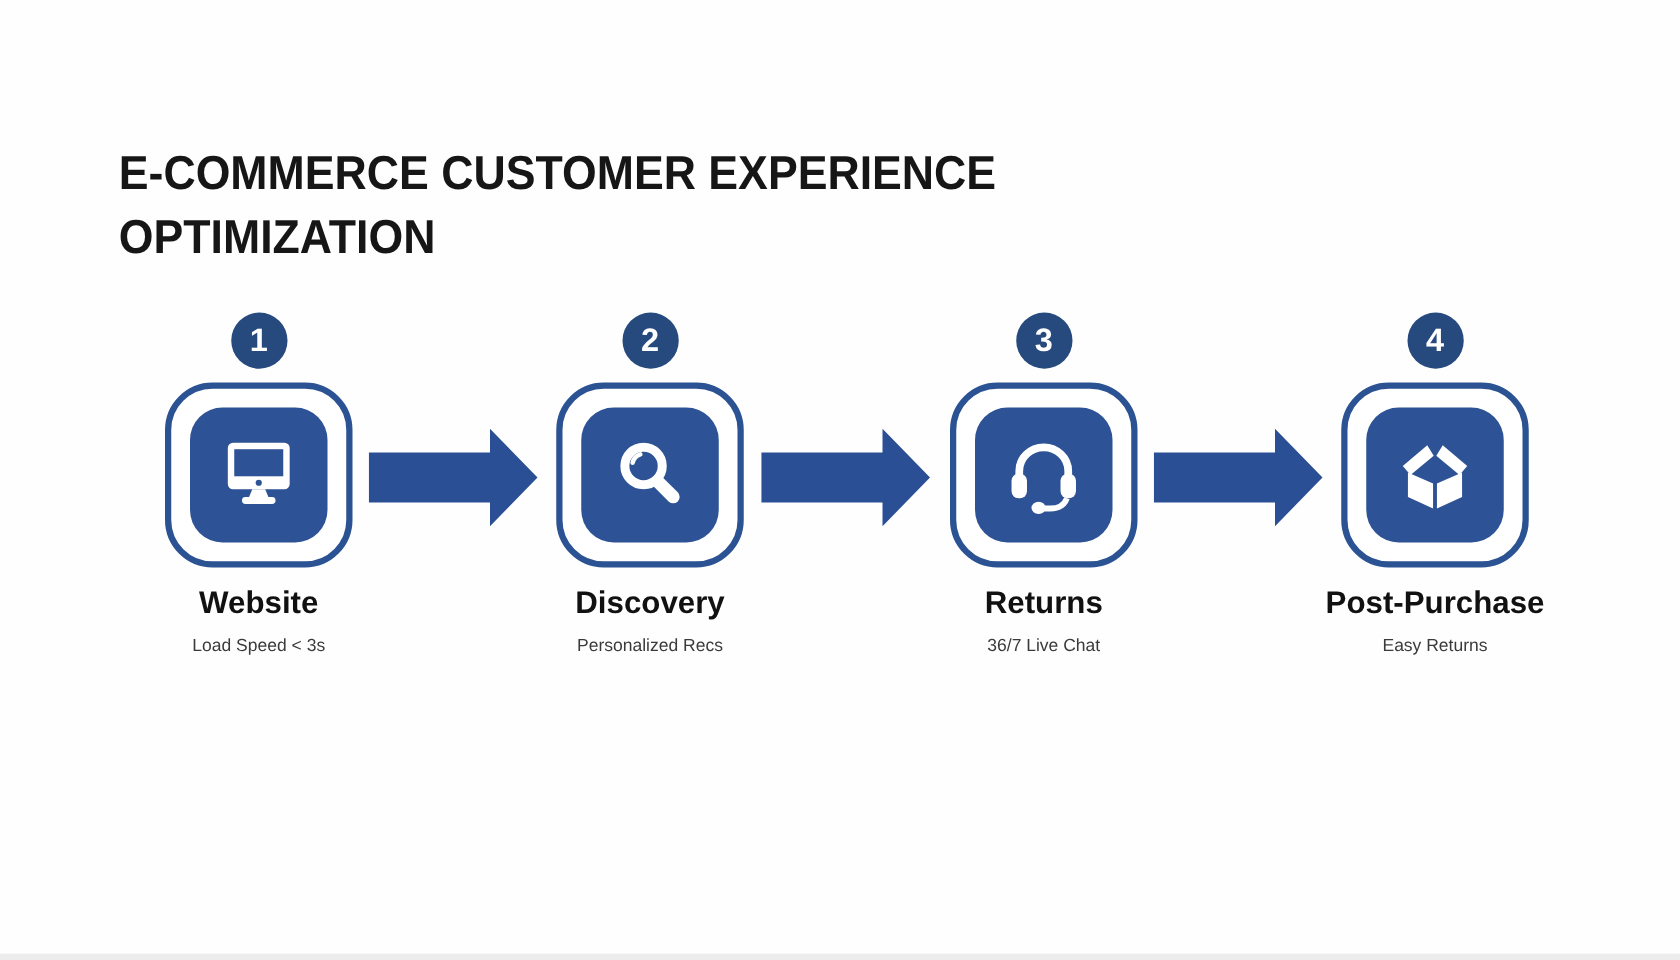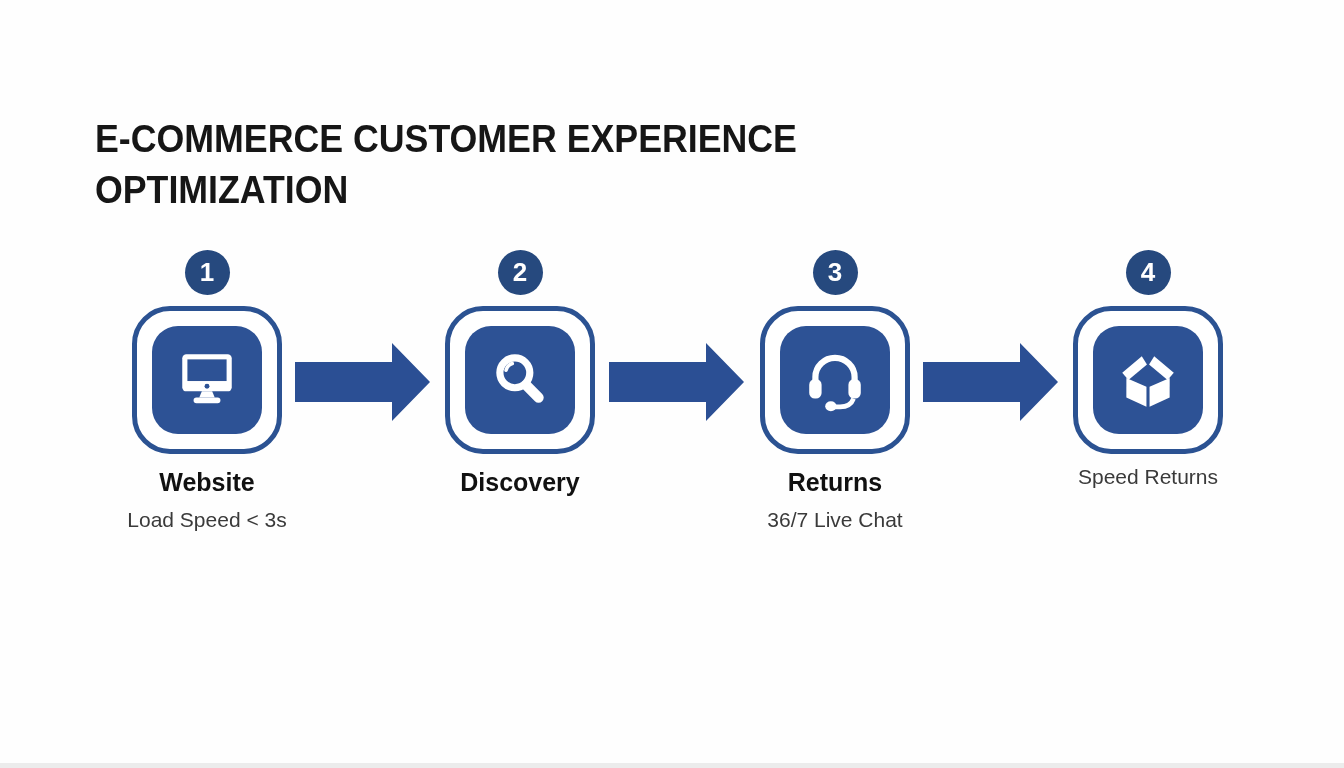--- a/index.html
+++ b/index.html
@@ -67,21 +67,21 @@
   .inner svg{width:66px;height:66px;display:block;}
   .label{
     margin-top:14px;
     font-size:25px;
     font-weight:bold;
     color:var(--label);
     white-space:nowrap;
   }
   .detail{
     margin-top:11px;
-    font-size:21px;
+    font-size:14px;
     color:var(--detail);
     white-space:nowrap;
   }
   .arrow{
     position:absolute;
     top:342px;
     width:136px;height:80px;
   }
   .arrow svg{width:100%;height:100%;display:block;}
   .bottom-strip{
@@ -132,20 +132,21 @@
       <div class="box">
         <div class="inner">
           <svg viewBox="0 0 64 64">
             <circle cx="27" cy="25" r="14.5" fill="none" stroke="#ffffff" stroke-width="7"></circle>
             <line x1="38" y1="37" x2="50" y2="49" stroke="#ffffff" stroke-width="10" stroke-linecap="round"></line>
             <path d="M 18.5 22.5 A 9 9 0 0 1 24.5 16" fill="none" stroke="#ffffff" stroke-width="3.5" stroke-linecap="round"></path>
           </svg>
         </div>
       </div>
       <div class="label">Discovery</div>
+      <div class="detail">Personalized Recs</div>
     </div>
 
     <div class="arrow" style="left:609px">
       <svg viewBox="0 0 136 80">
           <polygon points="0,20 97,20 97,1 135,40 97,79 97,60 0,60" fill="#2b4f94"></polygon>
         </svg>
     </div>
 
     <div class="step" style="left:735px">
       <div class="badge">
@@ -179,19 +180,20 @@
       <div class="box">
         <div class="inner">
           <svg viewBox="0 0 64 64">
             <polygon points="7,25 26,9 31,17 13,32" fill="#ffffff"></polygon>
             <polygon points="57,25 38,9 33,17 51,32" fill="#ffffff"></polygon>
             <polygon points="11,30 30.5,38.5 30.5,58 11,49" fill="#ffffff"></polygon>
             <polygon points="53,30 33.5,38.5 33.5,58 53,49" fill="#ffffff"></polygon>
           </svg>
         </div>
       </div>
-      <div class="detail">Speed Returns</div>
+      <div class="label">Post-Purchase</div>
+      <div class="detail">Easy Returns</div>
     </div>
 
   </div>
 
   <div class="bottom-strip"></div>
 </div>
 
 </body></html>

